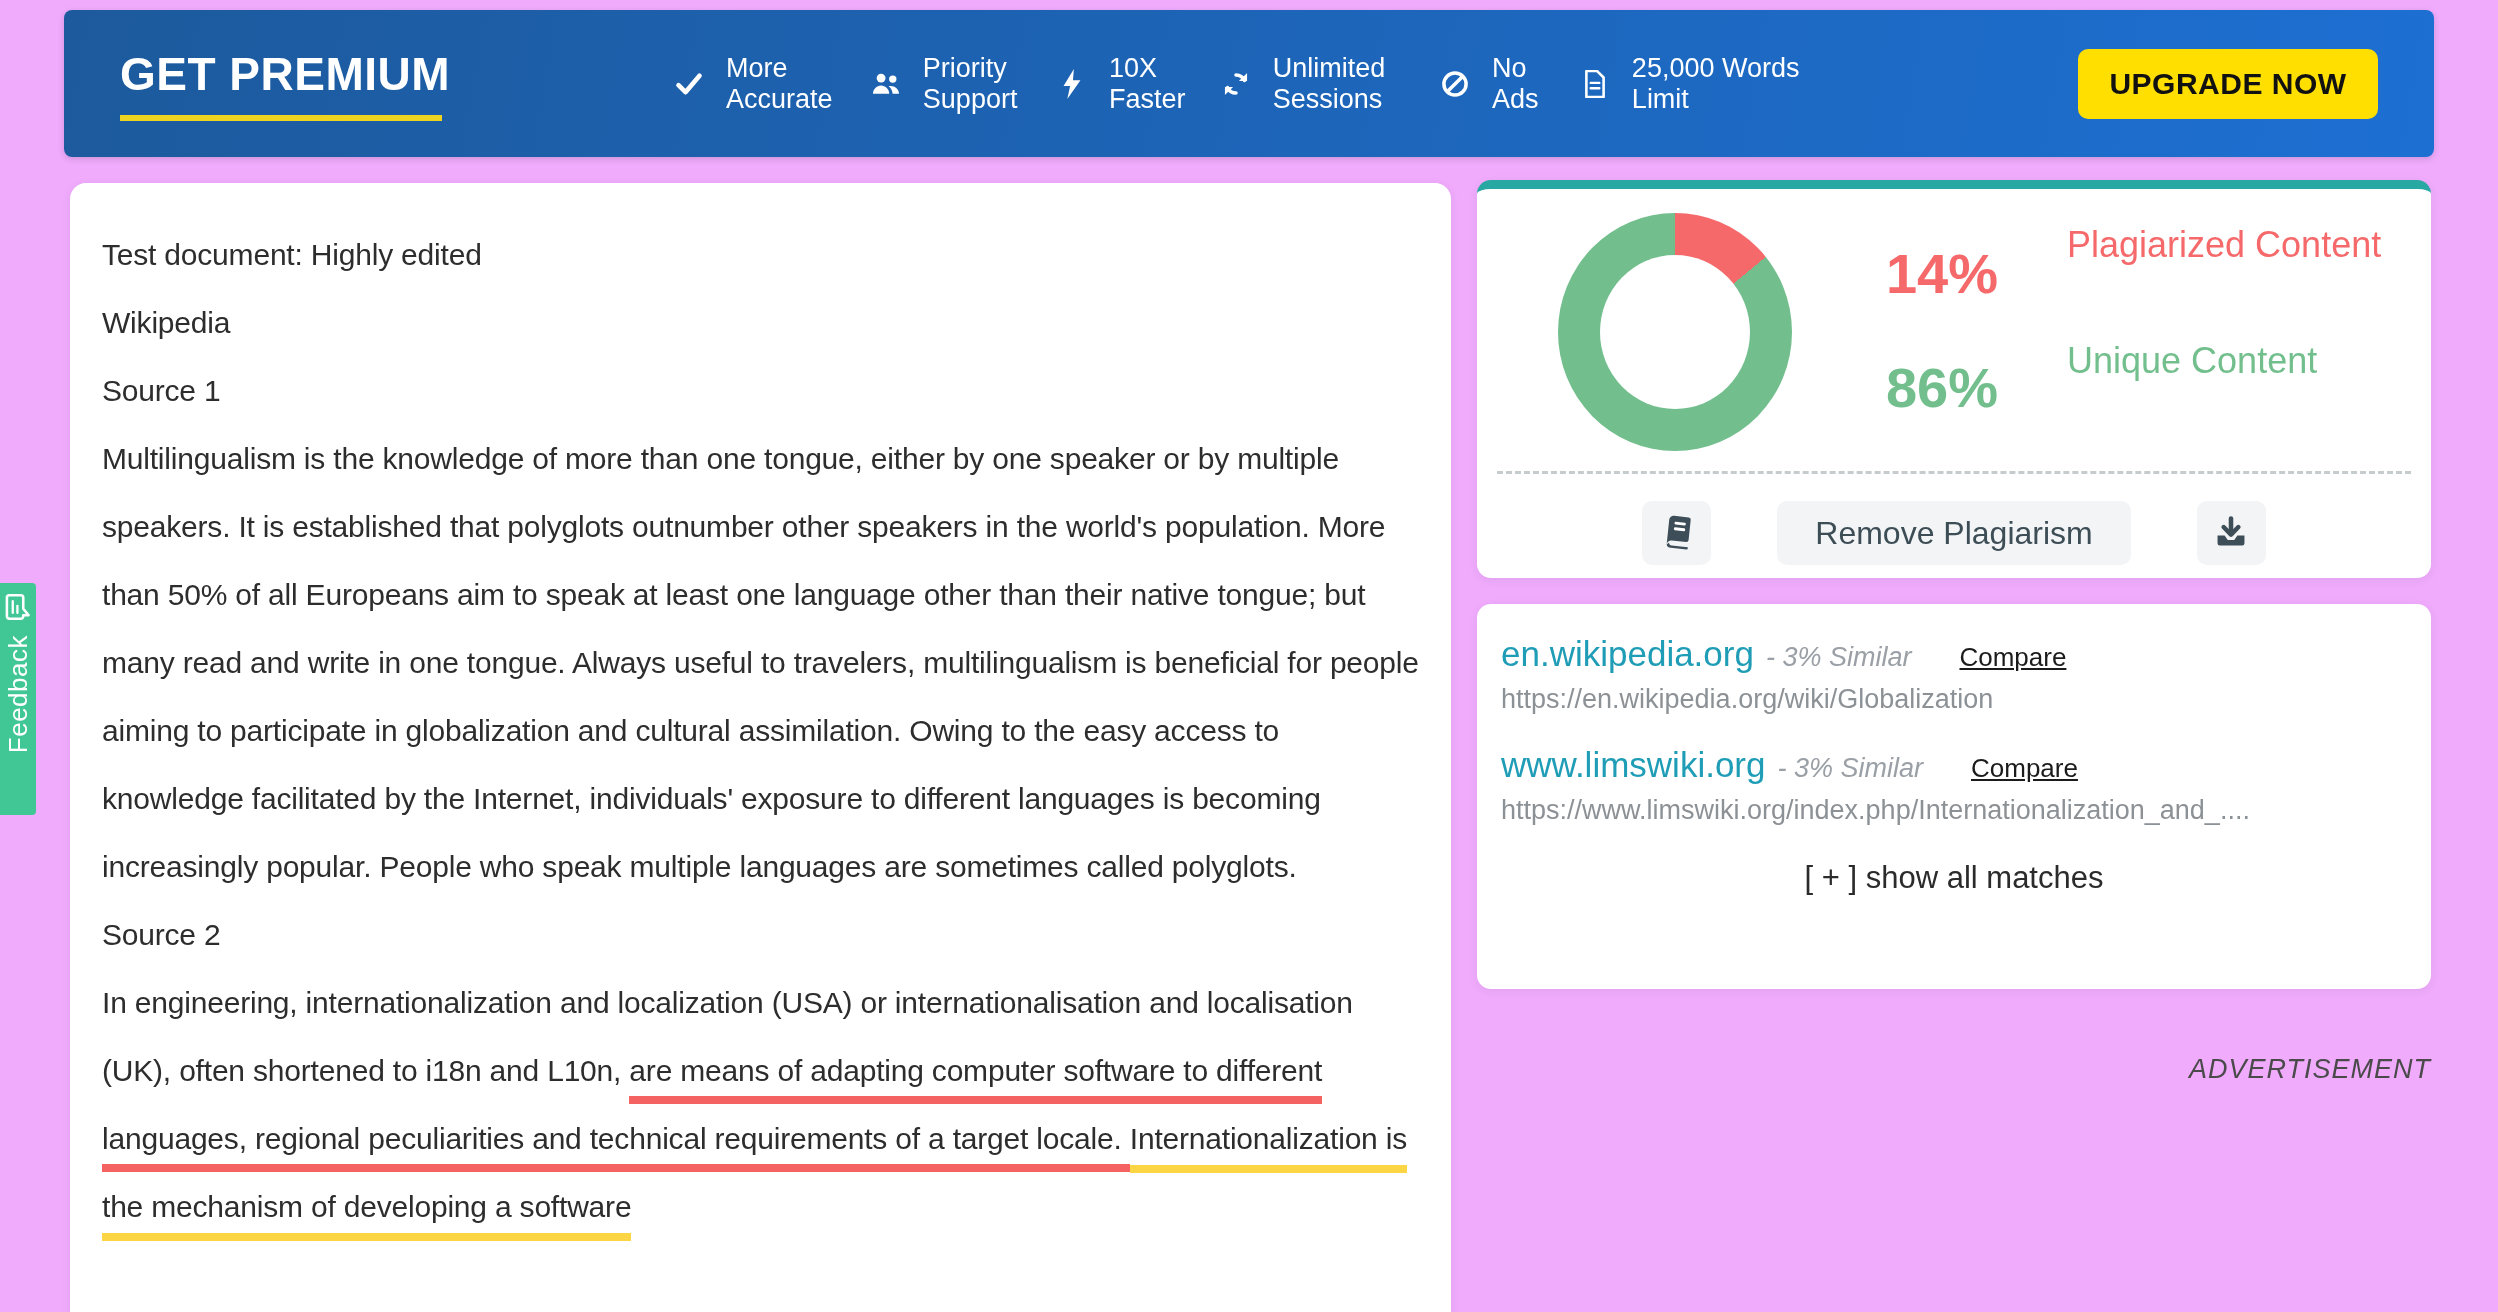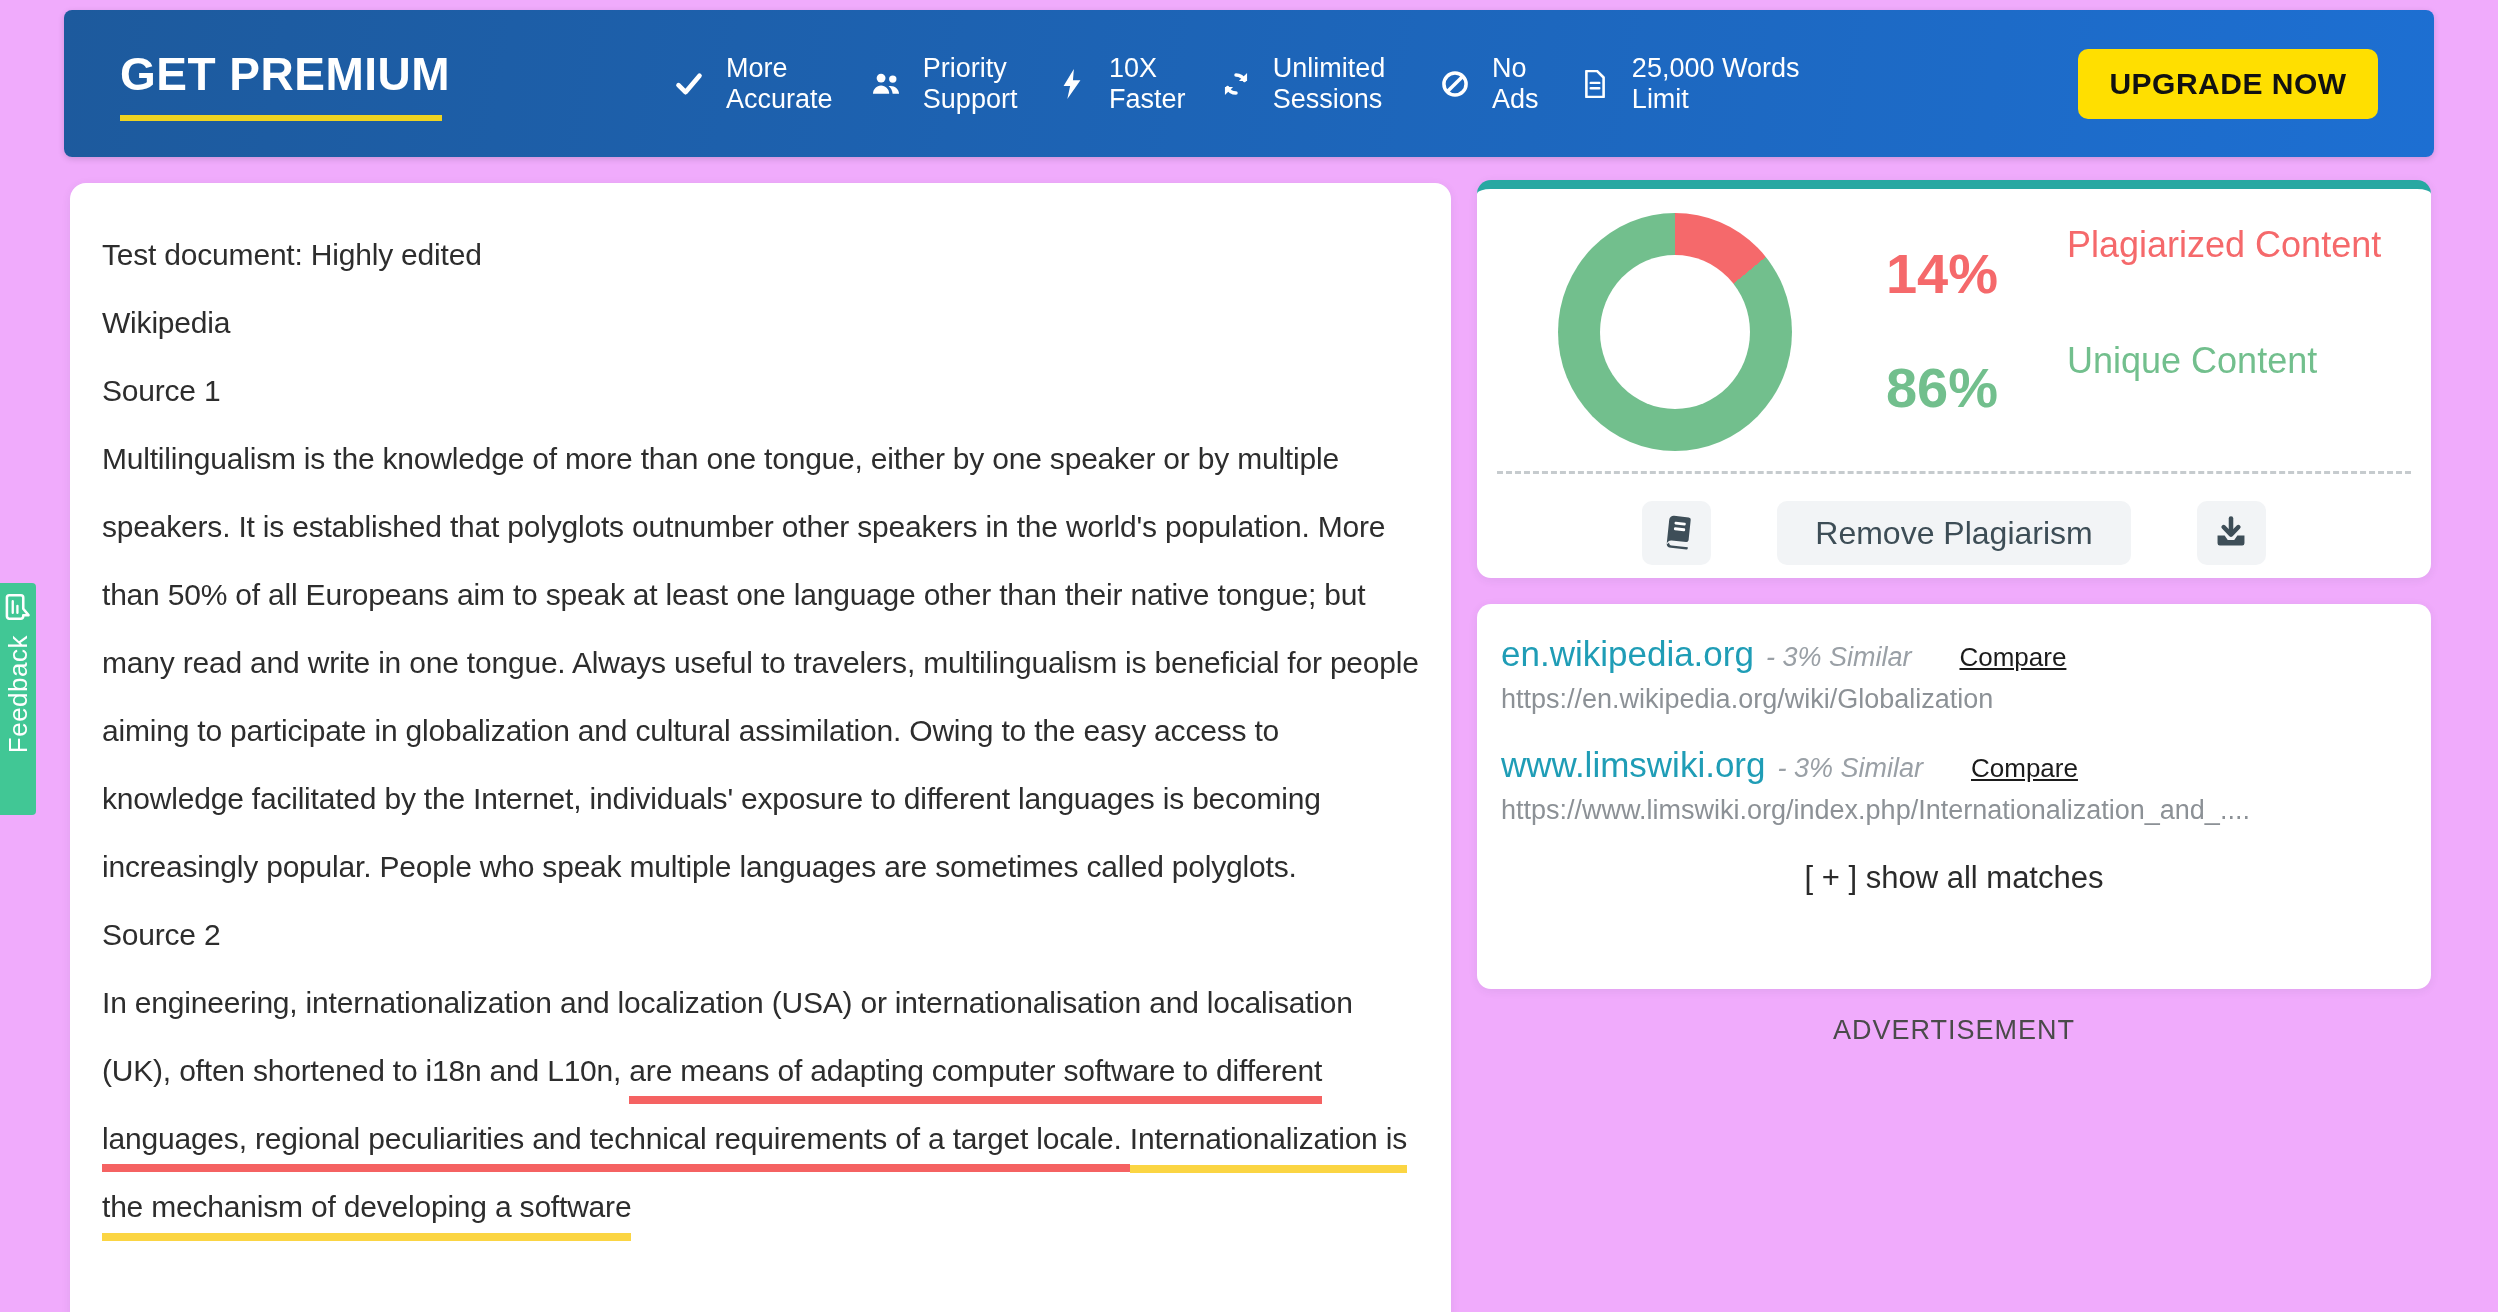--- a/index.html
+++ b/index.html
@@ -110,22 +110,22 @@
   }
   .match { padding:30px 11px 0 24px; }
   .match-line { display:flex; align-items:baseline; }
   .match-site { color:var(--link_teal); font-size:35px; text-decoration:none; cursor:pointer; }
   .match-sim  { color:#9aa0a6; font-size:27px; font-style:italic; margin-left:12px; }
   .match-compare { color:#1b1b1b; font-size:26px; text-decoration:underline; margin-left:48px; cursor:pointer; }
   .match-url { color:#8c9196; font-size:27px; margin-top:10px; }
   .show-all { text-align:center; margin-top:34px; font-size:31px; color:#2b2b2b; cursor:pointer; }
 
   .ad-label {
-    position:absolute; left:1477px; top:1015px; width:954px; text-align:center;
-    font-size:27px; color:#4a4a4a; letter-spacing:1px;
+    position:absolute; left:1477px; top:1054px; width:954px; text-align:right;
+    font-size:27px; color:#4a4a4a; letter-spacing:1px;font-style:italic;
   }
 </style>
 </head>
 <body>
 
 <div class="page">
 
   <header class="banner">
     <div class="banner-title-wrap">
       <div class="banner-title">GET PREMIUM</div>

